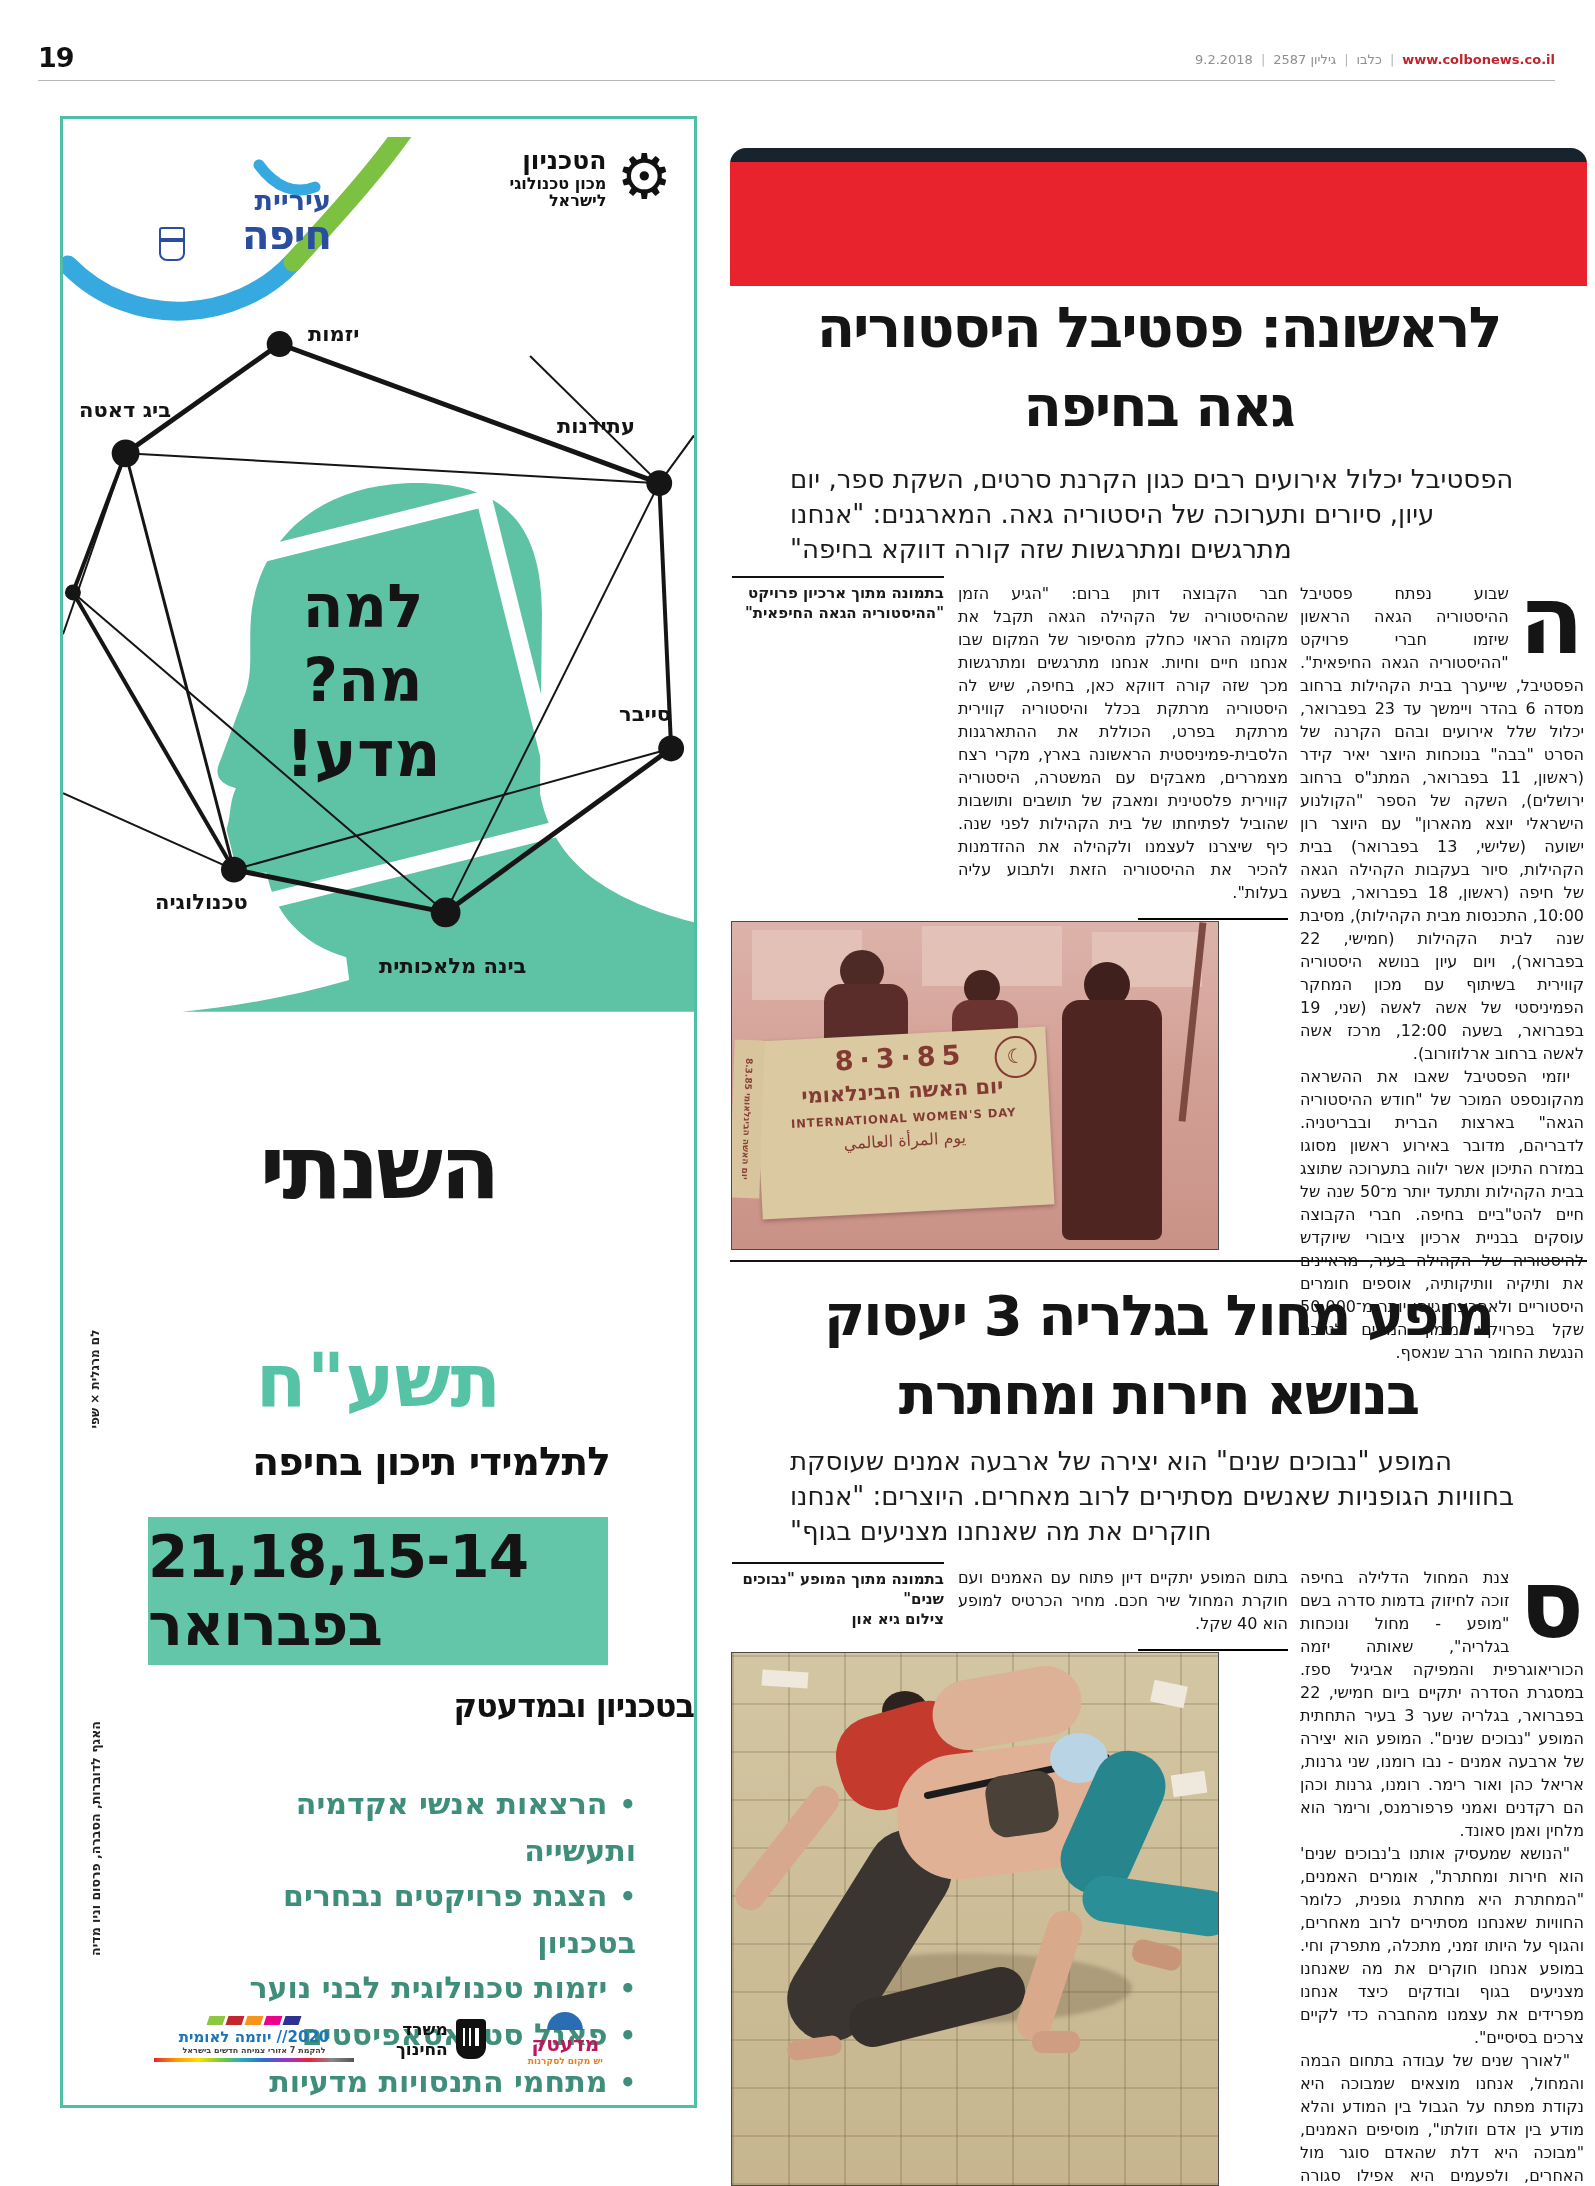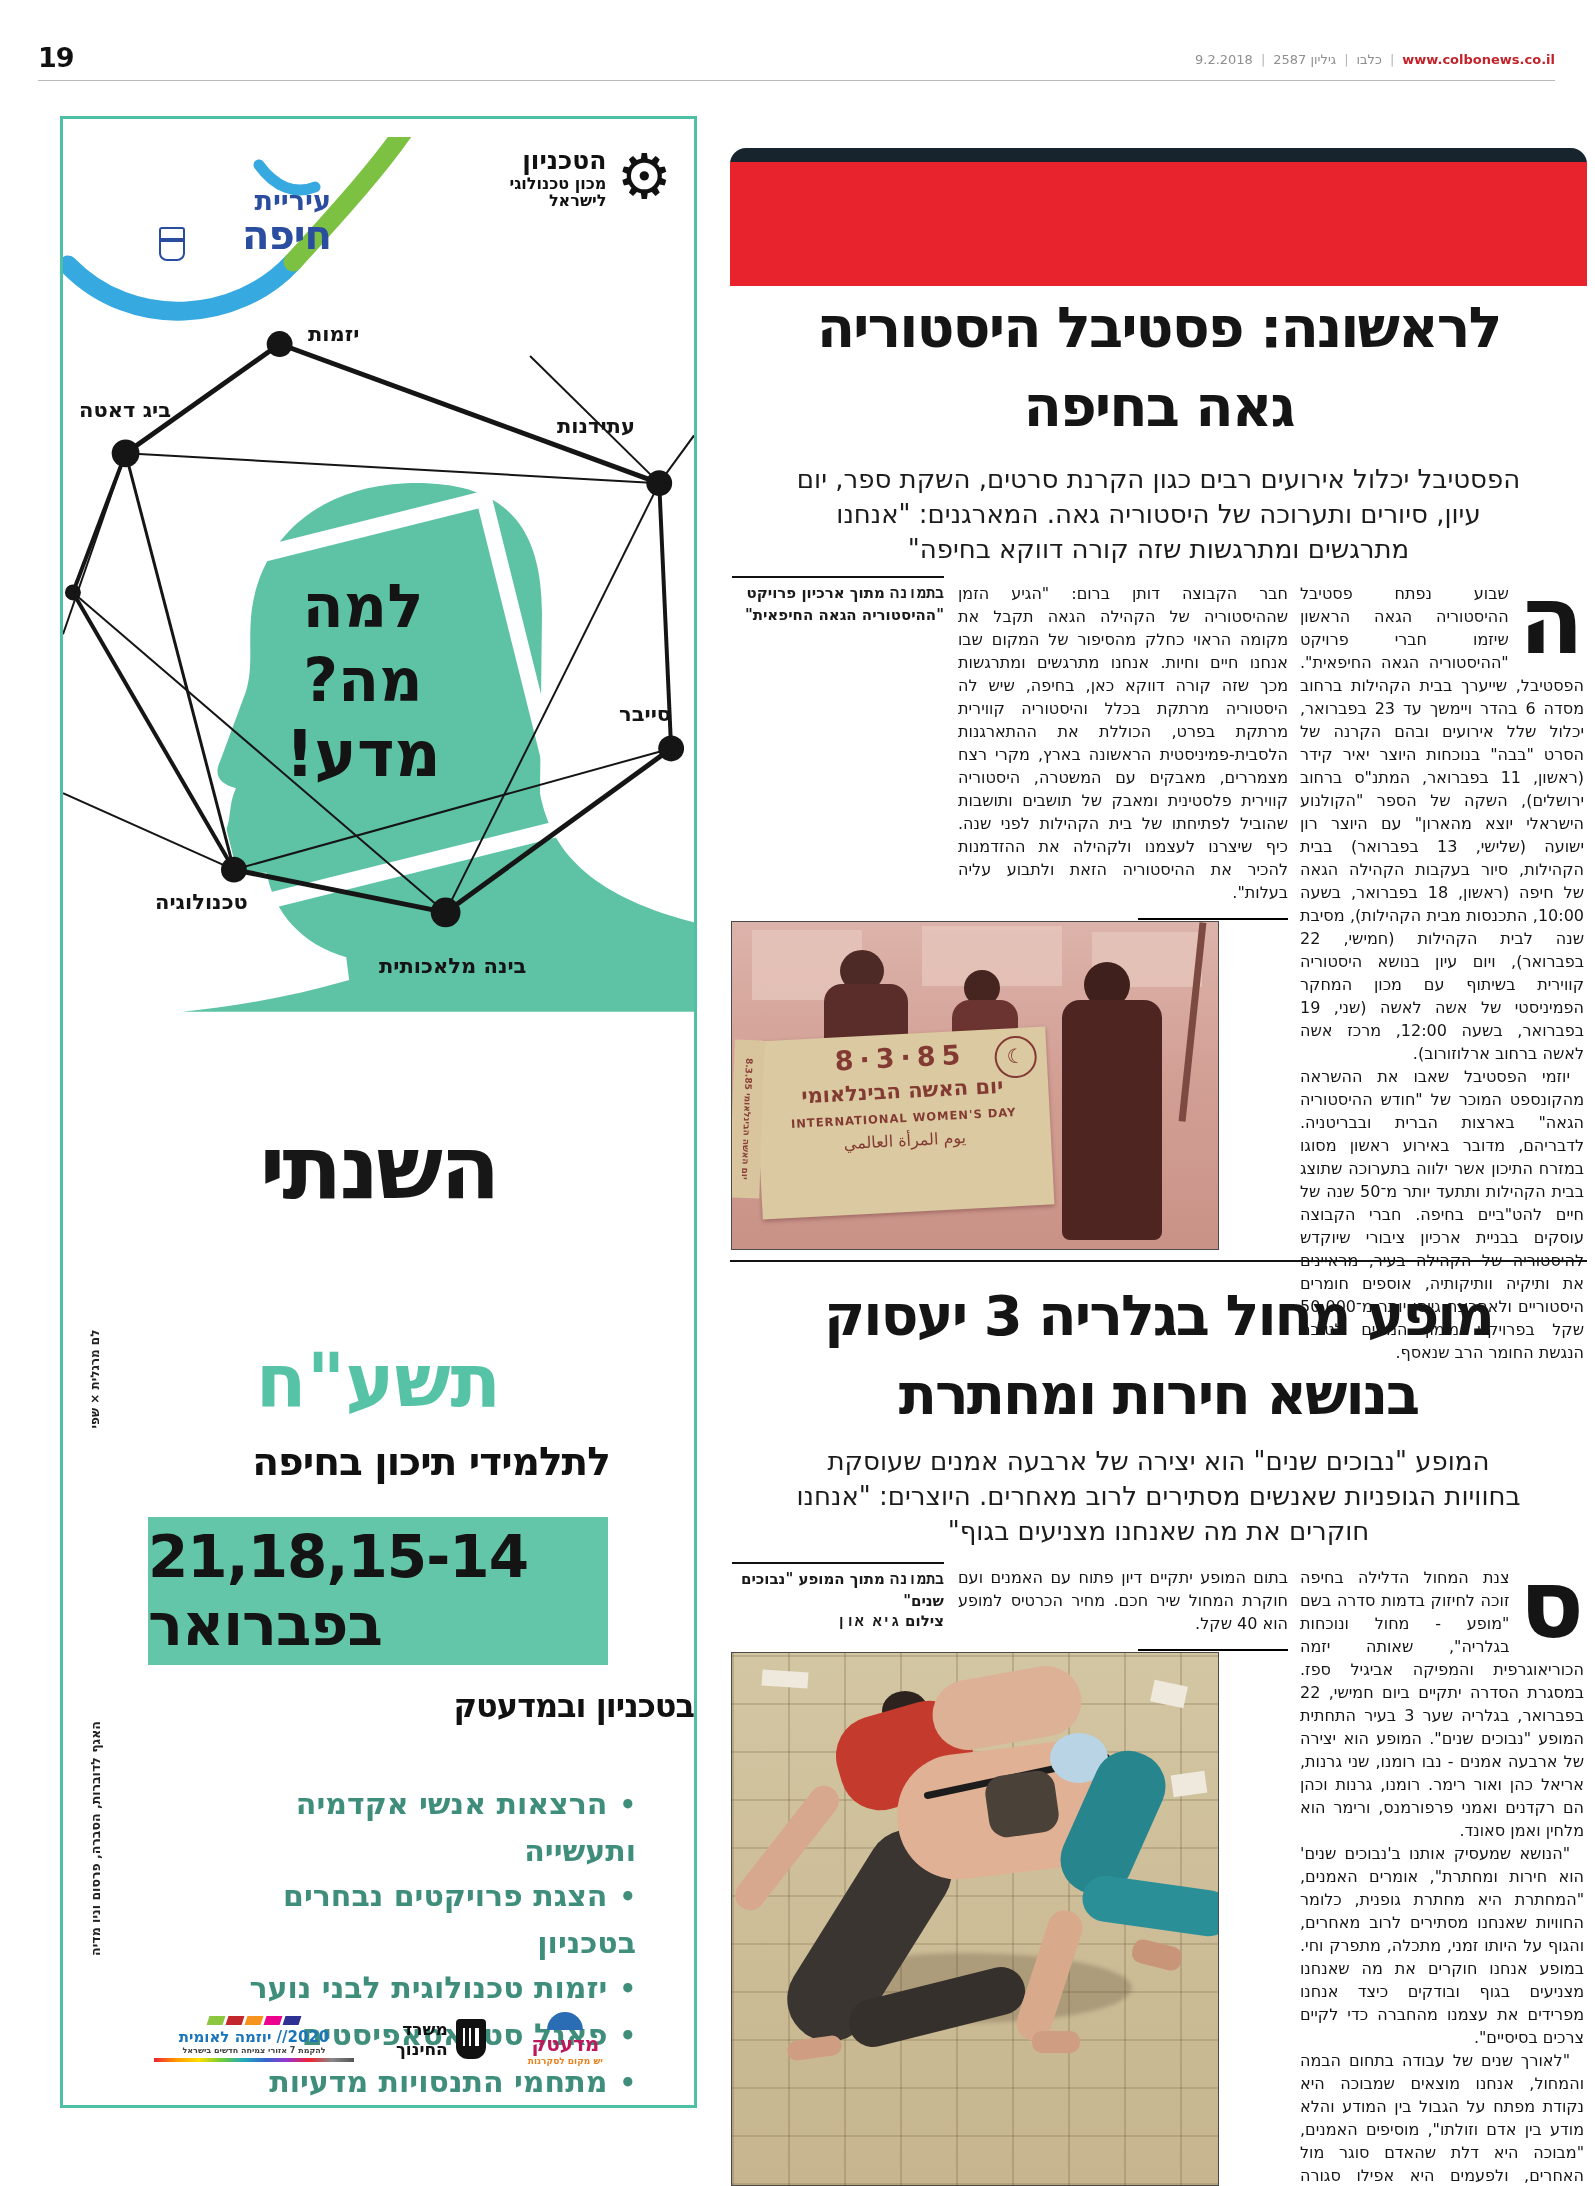--- a/index.html
+++ b/index.html
@@ -65,40 +65,40 @@
   .vcredit{position:absolute;font-size:12px;font-weight:800;color:#222;direction:rtl;text-align:center;white-space:nowrap;}
   .vc1{width:240px;left:-88px;top:1253px;transform:rotate(-90deg);}
   .vc2{width:300px;left:-118px;top:1712px;transform:rotate(-90deg);font-size:12.5px;}
 
   
   .banner{left:730px;top:148px;width:857px;height:138px;border-radius:16px 16px 0 0;background:#17242e;}
   .banner .red{position:absolute;left:0;top:14px;width:857px;height:124px;background:#e8232e;}
   .hl{width:857px;left:730px;text-align:center;direction:rtl;font-weight:900;font-size:56px;line-height:79px;letter-spacing:-2px;color:#151515;}
   .hl1{top:288px;}
   .hl2{top:1276px;}
-  .sub{left:790px;width:737px;text-align:center;direction:rtl;font-size:26px;line-height:35px;font-weight:500;color:#1c1c1c;}
+  .sub{left:790px;width:737px;text-align:left;direction:rtl;font-size:26px;line-height:35px;font-weight:500;color:#1c1c1c;}
   .sub1{top:462px;}
   .sub2{top:1444px;}
   .divider{left:730px;top:1260px;width:857px;height:2px;background:#141414;}
 
   .colbody{direction:rtl;text-align:justify;font-size:16px;line-height:23px;color:#151515;}
   .colbody p{margin:0 0 0 0;}
   .colbody p + p{text-indent:14px;}
   .c1a1{left:1300px;top:582px;width:284px;height:680px;}
   .c2a1{left:958px;top:582px;width:330px;}
   .c1a2{left:1300px;top:1566px;width:284px;height:620px;}
   .c2a2{left:958px;top:1566px;width:330px;}
   .dropcap{float:right;font-size:95px;line-height:72px;height:70px;font-weight:700;margin:2px 0 0 10px;}
   .byline{width:150px;border-top:2px solid #000;margin-top:14px;padding-top:4px;
      font-weight:800;font-size:17px;text-align:left;direction:rtl;}
   .caption{width:212px;border-top:2px solid #111;padding-top:5px;direction:rtl;text-align:right;
      font-size:15px;line-height:20px;font-weight:600;color:#1a1a1a;}
   .cap1{left:732px;top:576px;}
   .cap2{left:732px;top:1562px;}
-  .caption .b{font-weight:800;font-family:Liberation Mono, monospace;}
+  .caption .b{font-weight:800;}
 
   
   .photo{overflow:hidden;border:1px solid #4a4a4a;}
   .ph1{left:731px;top:921px;width:486px;height:327px;background:linear-gradient(180deg,#dcb3aa 0%,#d3a096 45%,#c99287 100%);}
   .ph1 .bld{position:absolute;background:#e6c6bc;opacity:.8;}
   .ph1 .fig{position:absolute;border-radius:18px 18px 8px 8px;}
   .ph1 .head{position:absolute;border-radius:50%;}
   .sign{position:absolute;left:26px;top:112px;width:292px;height:178px;background:#dbc9a1;
      transform:rotate(-3deg);box-shadow:0 2px 4px rgba(90,40,40,.4);
      color:#823a33;text-align:center;direction:rtl;padding-top:8px;box-sizing:border-box;}

